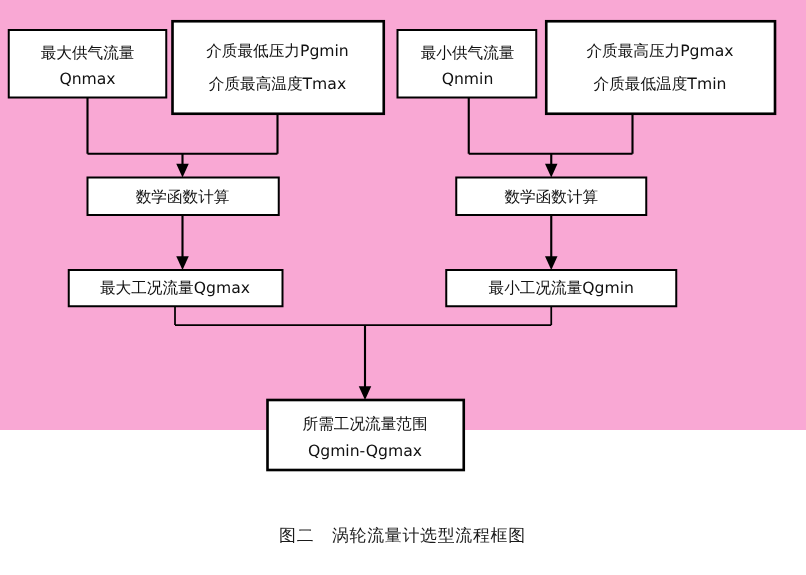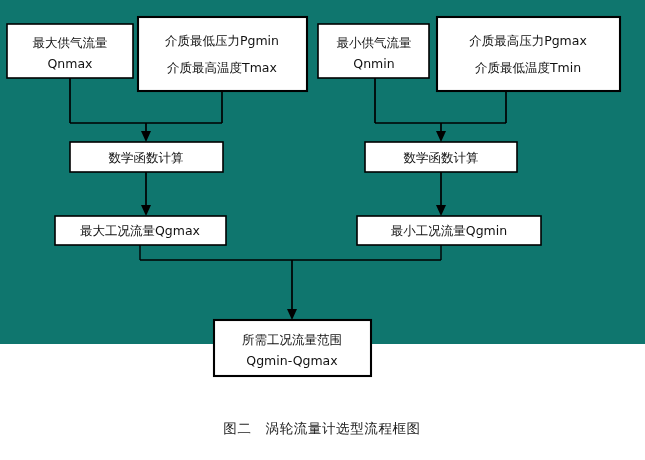--- a/index.html
+++ b/index.html
@@ -10,21 +10,21 @@
   body {
     width: 645px;
     height: 460px;
     overflow: hidden;
     font-family: "DejaVu Sans", "Liberation Sans", sans-serif;
   }
   #diagram-root {
     position: relative;
     width: 645px;
     height: 344px;
-    background: #0f766e;
+    background: #f9a8d4;
   }
   svg.flow-canvas {
     position: absolute;
     top: 0;
     left: 0;
     width: 645px;
     height: 460px;
   }
   .node-box {
     fill: #ffffff;

